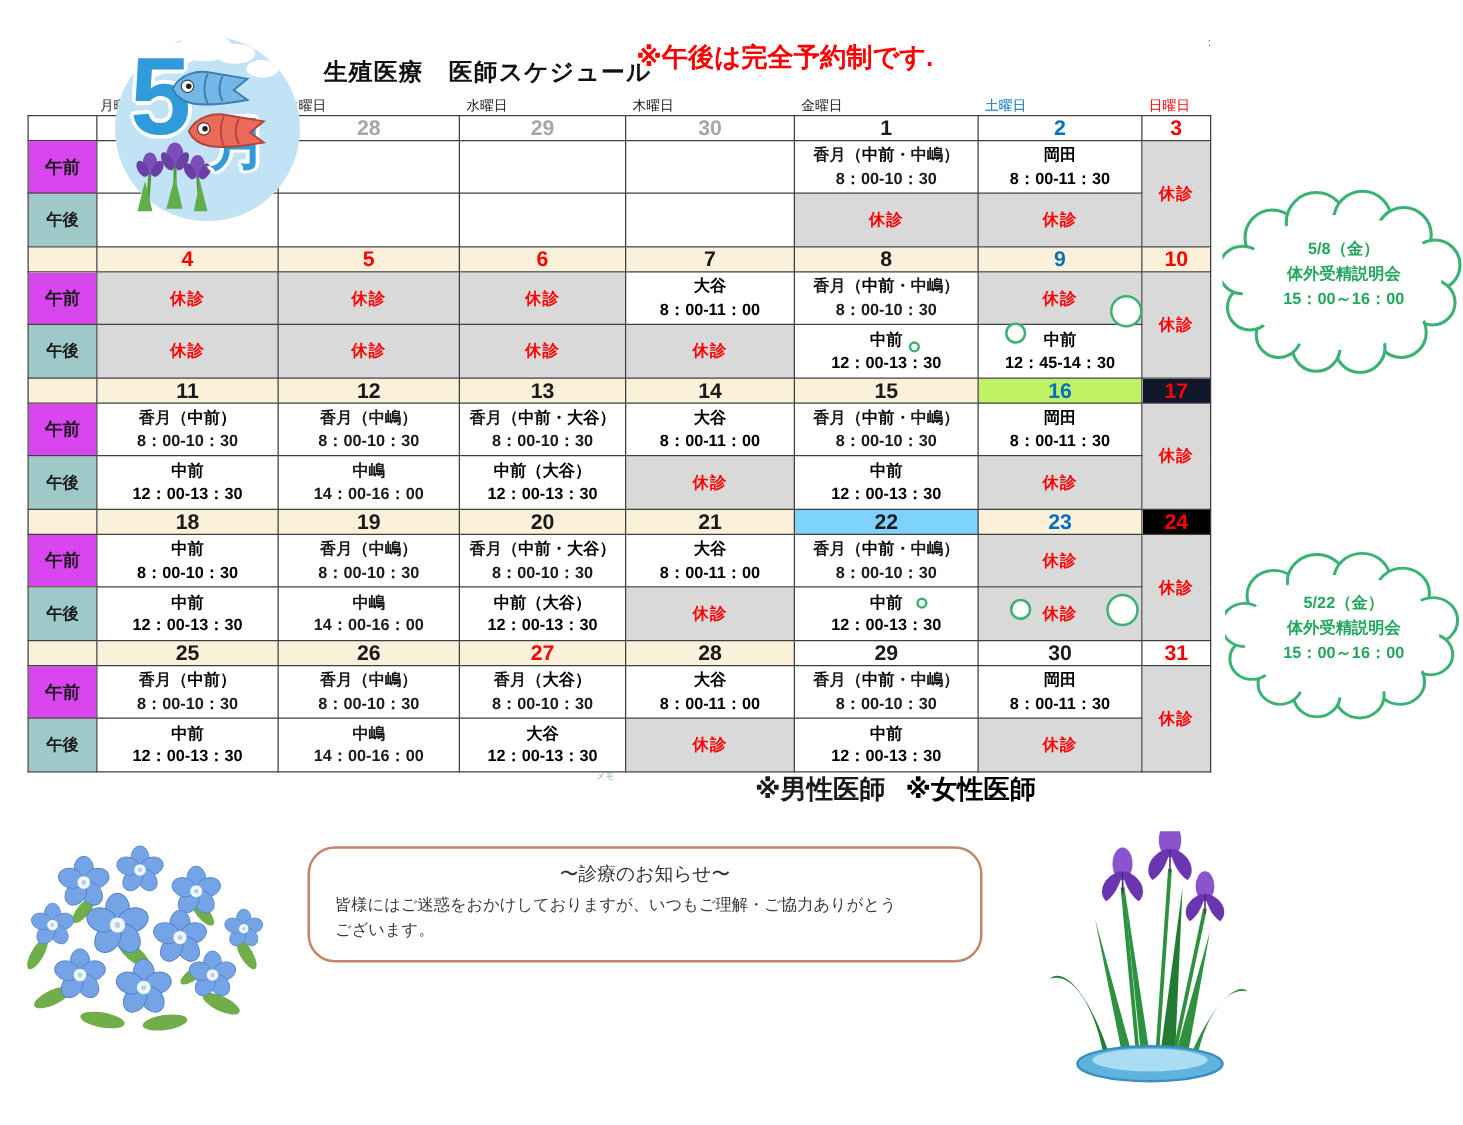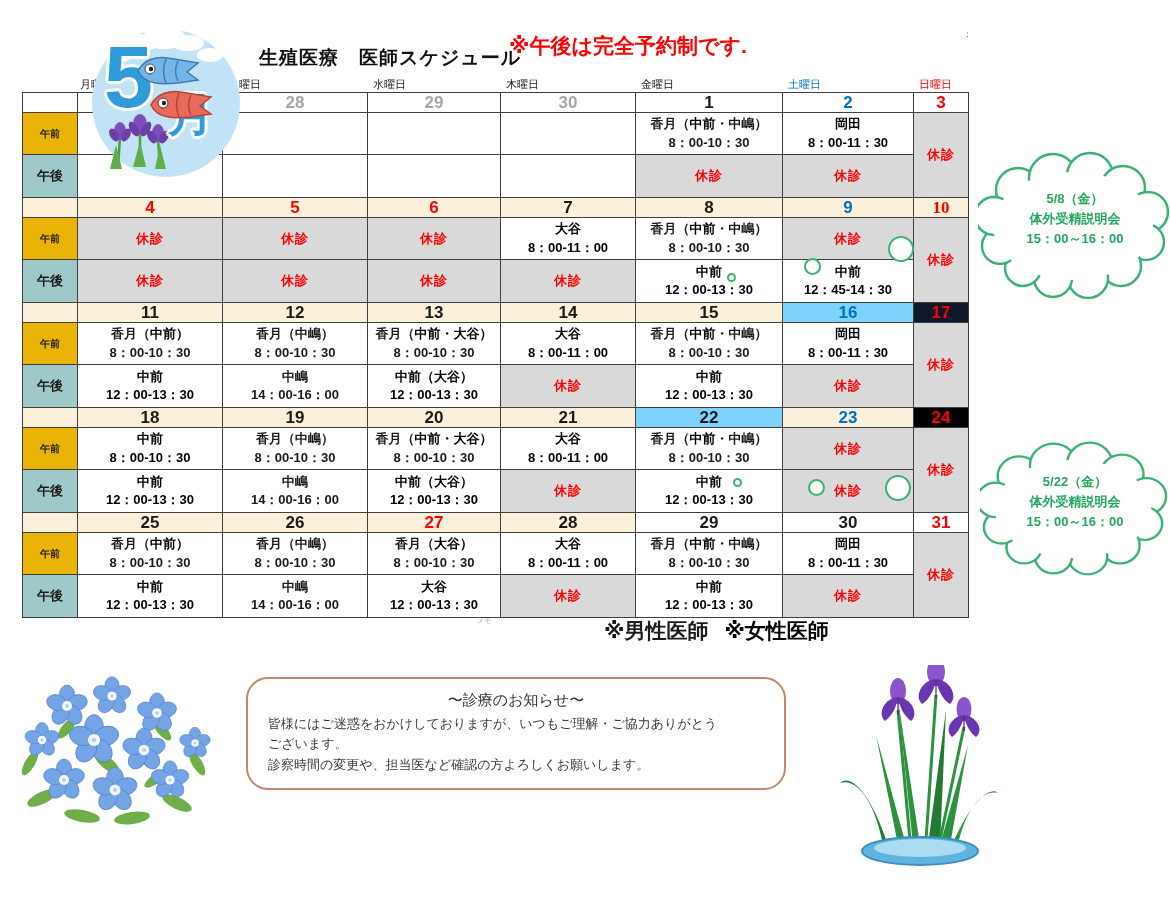--- a/index.html
+++ b/index.html
@@ -35,21 +35,21 @@
     border-collapse:collapse;table-layout:fixed;background:#fff;
   }
   #sched td{
     border:1px solid #3f3f3f;text-align:center;vertical-align:middle;padding:0;
     font-weight:bold;overflow:hidden;
   }
   tr.date-row{height:20px}
   tr.am-row{height:42px}
   tr.pm-row{height:43px}
   td.date-cell{font-size:17px;line-height:1;}
-  td.rl-am{background:#eab308;font-size:10px;color:#1a1a1a}
+  td.rl-am{background:#d946ef;font-size:14px;color:#1a1a1a}
   td.rl-pm{background:#9fc8c9;font-size:13px;color:#1a1a1a}
   td.cell.empty{background:#ffffff}
   td.cell.closed{background:#d9d9d9;color:#ff0000;font-size:13px;letter-spacing:1px}
   td.cell.doctor{background:#ffffff}
   .nm,.tm{font-size:13px;line-height:1.4;white-space:nowrap}
 
   
   .badge{position:absolute;left:90px;top:27px;width:152px;height:152px;z-index:5;}
   .badge .bg{position:absolute;left:0;top:0;}
   .badge .b5{
@@ -151,21 +151,21 @@
           <td class=" cell closed">休診</td>
         </tr>
         <tr class="date-row">
           <td class="date-label" style="background: rgb(251, 240, 218);"></td>
           <td class="date-cell c-r" style="background: rgb(251, 240, 218);">4</td>
           <td class="date-cell c-r" style="background: rgb(251, 240, 218);">5</td>
           <td class="date-cell c-r" style="background: rgb(251, 240, 218);">6</td>
           <td class="date-cell c-k" style="background: rgb(251, 240, 218);">7</td>
           <td class="date-cell c-k" style="background: rgb(251, 240, 218);">8</td>
           <td class="date-cell c-blue" style="background: rgb(251, 240, 218);">9</td>
-          <td class="date-cell c-r" style="background: rgb(251, 240, 218); font-family: Liberation Serif, serif;">10</td>
+          <td class="date-cell c-r" style="background: rgb(251, 240, 218);">10</td>
         </tr>
         <tr class="am-row">
           <td class="rl-am">午前</td>
           <td class=" cell closed">休診</td>
           <td class=" cell closed">休診</td>
           <td class=" cell closed">休診</td>
           <td class=" cell doctor">
             <div class="nm"><span class="c-m">大谷</span></div>
             <div class="tm c-m">8：00-11：00</div>
           </td>
@@ -191,21 +191,21 @@
             <div class="tm c-m">12：45-14：30</div>
           </td>
         </tr>
         <tr class="date-row">
           <td class="date-label" style="background: rgb(251, 240, 218);"></td>
           <td class="date-cell c-k" style="background: rgb(251, 240, 218);">11</td>
           <td class="date-cell c-k" style="background: rgb(251, 240, 218);">12</td>
           <td class="date-cell c-k" style="background: rgb(251, 240, 218);">13</td>
           <td class="date-cell c-k" style="background: rgb(251, 240, 218);">14</td>
           <td class="date-cell c-k" style="background: rgb(251, 240, 218);">15</td>
-          <td class="date-cell c-blue" style="background: #7dd3fc;">16</td>
+          <td class="date-cell c-blue" style="background: #bef264;">16</td>
           <td class="date-cell c-r" style="background: #0f172a;">17</td>
         </tr>
         <tr class="am-row">
           <td class="rl-am">午前</td>
           <td class=" cell doctor">
             <div class="nm"><span class="c-k">香月（</span><span class="c-m">中前）</span></div>
             <div class="tm c-k">8：00-10：30</div>
           </td>
           <td class=" cell doctor">
             <div class="nm"><span class="c-k">香月（中嶋）</span></div>
@@ -481,21 +481,20 @@
 
   <div class="legend">
     <span class="c-k">※男性医師</span>
     <span class="c-m">※女性医師</span>
   </div>
 
   <div class="notice-box">
     <div class="nb-title">〜診療のお知らせ〜</div>
     <div class="nb-line">皆様にはご迷惑をおかけしておりますが、いつもご理解・ご協力ありがとう</div>
     <div class="nb-line">ございます。</div>
-    <div class="nb-line">診察時間の変更や、担当医など確認の方よろしくお願いします。</div>
   </div>
 
   <svg class="flowers-left" width="205" height="175" viewBox="0 0 205 175">
     <defs>
       <g id="nf">
         <g fill="#74a3e6" stroke="#5583c9" stroke-width="0.6">
           <ellipse cx="0" cy="-9" rx="6.5" ry="8.5"></ellipse>
           <ellipse cx="0" cy="-9" rx="6.5" ry="8.5" transform="rotate(72)"></ellipse>
           <ellipse cx="0" cy="-9" rx="6.5" ry="8.5" transform="rotate(144)"></ellipse>
           <ellipse cx="0" cy="-9" rx="6.5" ry="8.5" transform="rotate(216)"></ellipse>

